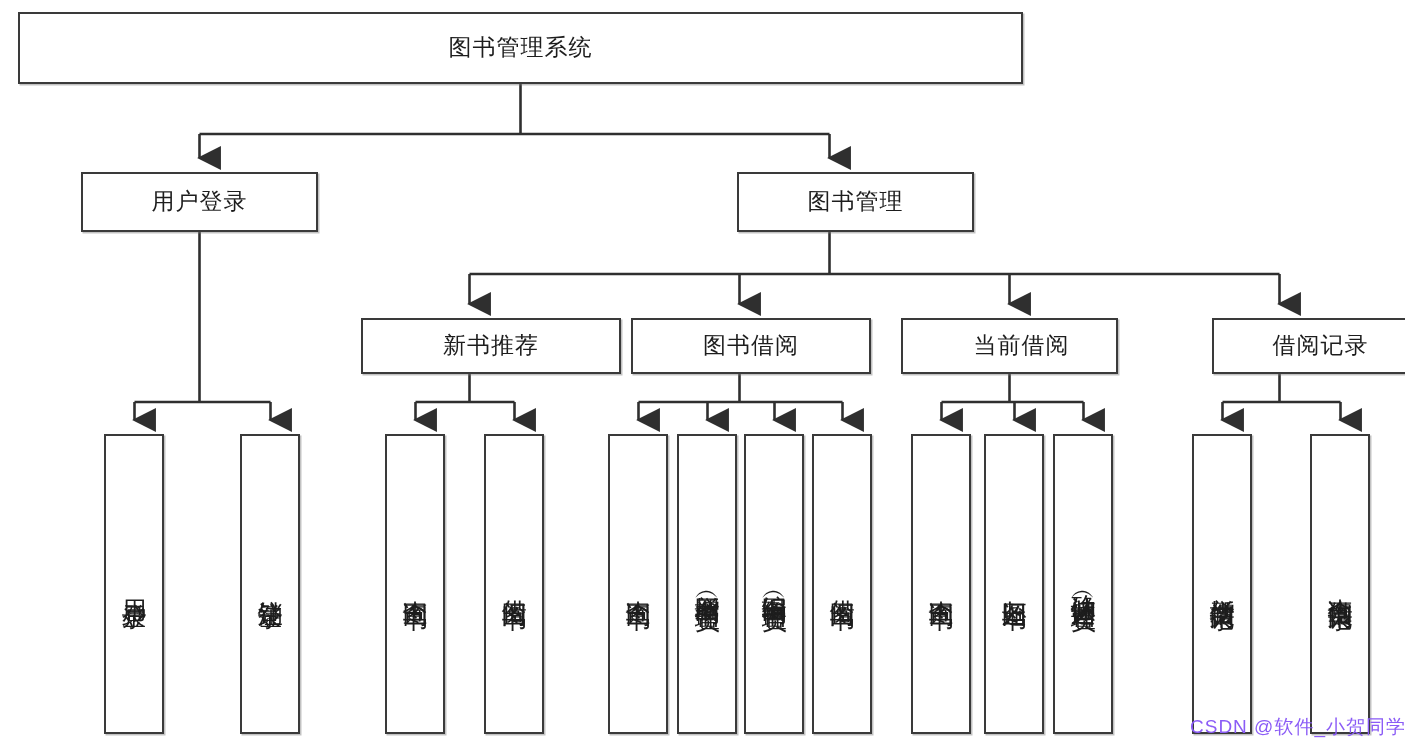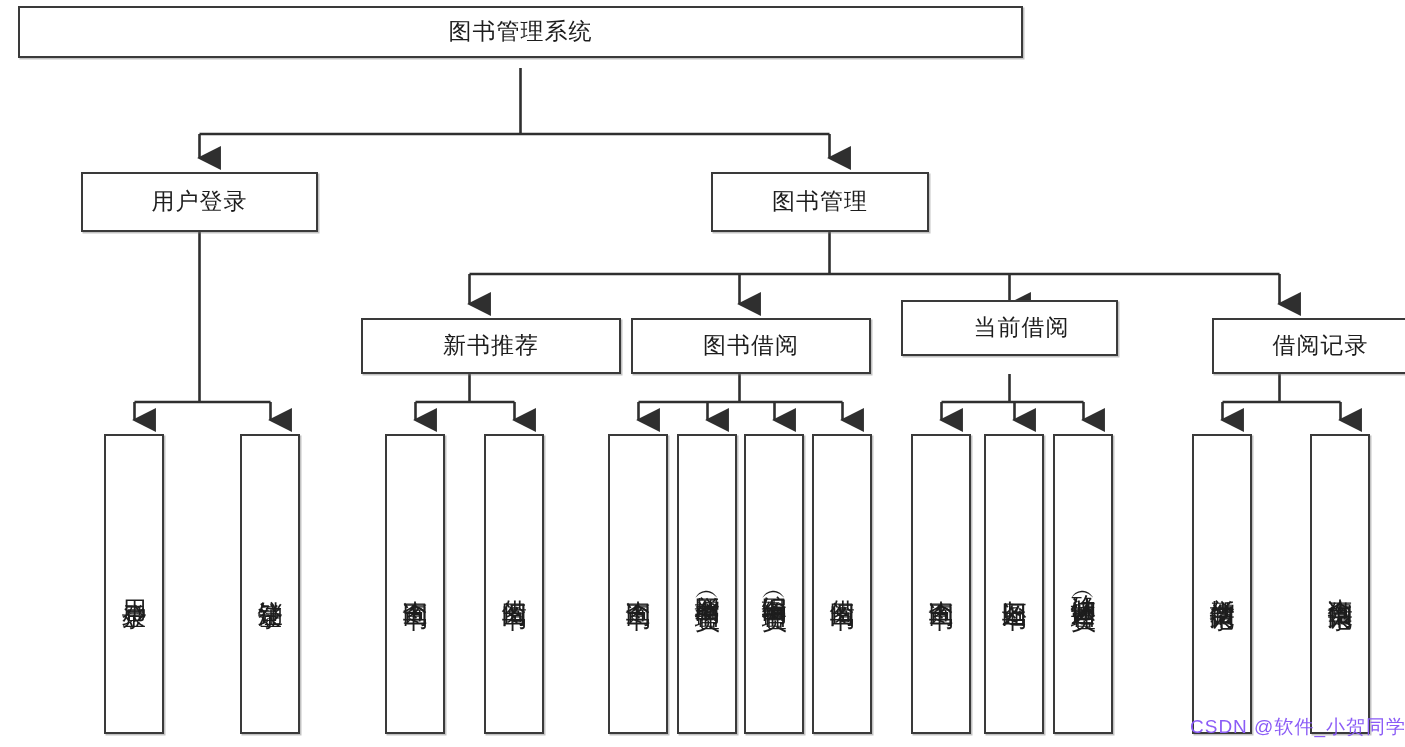--- a/index.html
+++ b/index.html
@@ -115,38 +115,38 @@
       <path d="M 1014.5 402 L 1014.5 420" marker-end="url(#arrow)"></path>
       <path d="M 1083.5 402 L 1083.5 420" marker-end="url(#arrow)"></path>
 
       <path d="M 1279.5 374 L 1279.5 402"></path>
       <path d="M 1222.5 402 L 1340.5 402"></path>
       <path d="M 1222.5 402 L 1222.5 420" marker-end="url(#arrow)"></path>
       <path d="M 1340.5 402 L 1340.5 420" marker-end="url(#arrow)"></path>
     </g>
   </svg>
 
-  <div class="node horiz" style="left:18px; top:6px; width:1005px; height:52px;">
+  <div class="node horiz" style="left:18px; top:12px; width:1005px; height:72px;">
     <span class="txt">图书管理系统</span>
   </div>
 
   <div class="node horiz" style="left:81px; top:172px; width:237px; height:60px;">
     <span class="txt">用户登录</span>
   </div>
-  <div class="node horiz" style="left:711px; top:172px; width:218px; height:60px;">
+  <div class="node horiz" style="left:737px; top:172px; width:237px; height:60px;">
     <span class="txt">图书管理</span>
   </div>
 
   <div class="node horiz" style="left:361px; top:318px; width:260px; height:56px;">
     <span class="txt">新书推荐</span>
   </div>
   <div class="node horiz" style="left:631px; top:318px; width:240px; height:56px;">
     <span class="txt">图书借阅</span>
   </div>
-  <div class="node horiz" style="left:901px; top:300px; width:217px; height:56px;padding-left:24px;">
+  <div class="node horiz" style="left:901px; top:318px; width:217px; height:56px;padding-left:24px;">
     <span class="txt">当前借阅</span>
   </div>
   <div class="node horiz" style="left:1171px; top:318px; width:217px; height:56px;margin-left:41px;">
     <span class="txt">借阅记录</span>
   </div>
 
   <div class="node vert" style="left:104px; top:434px; width:60px; height:300px;">
     <span class="txt">用户登录</span>
   </div>
   <div class="node vert" style="left:240px; top:434px; width:60px; height:300px;">

